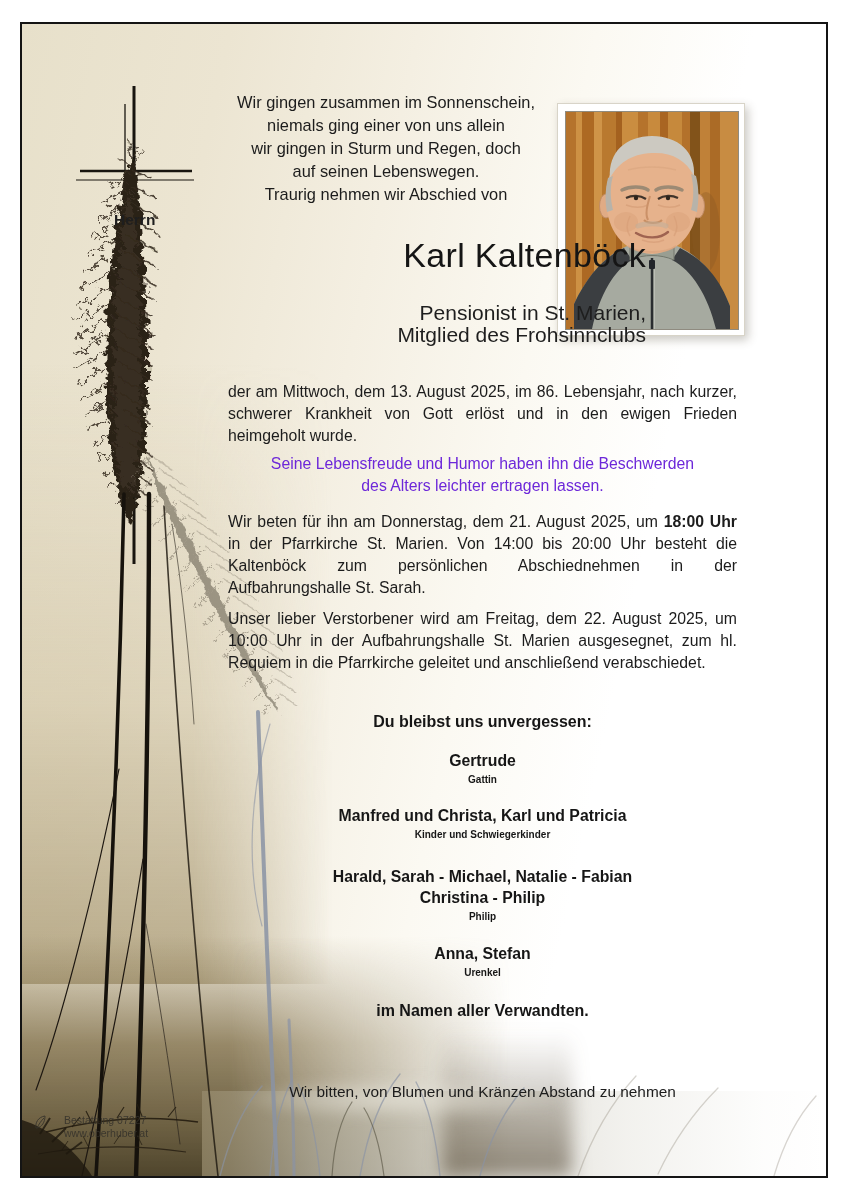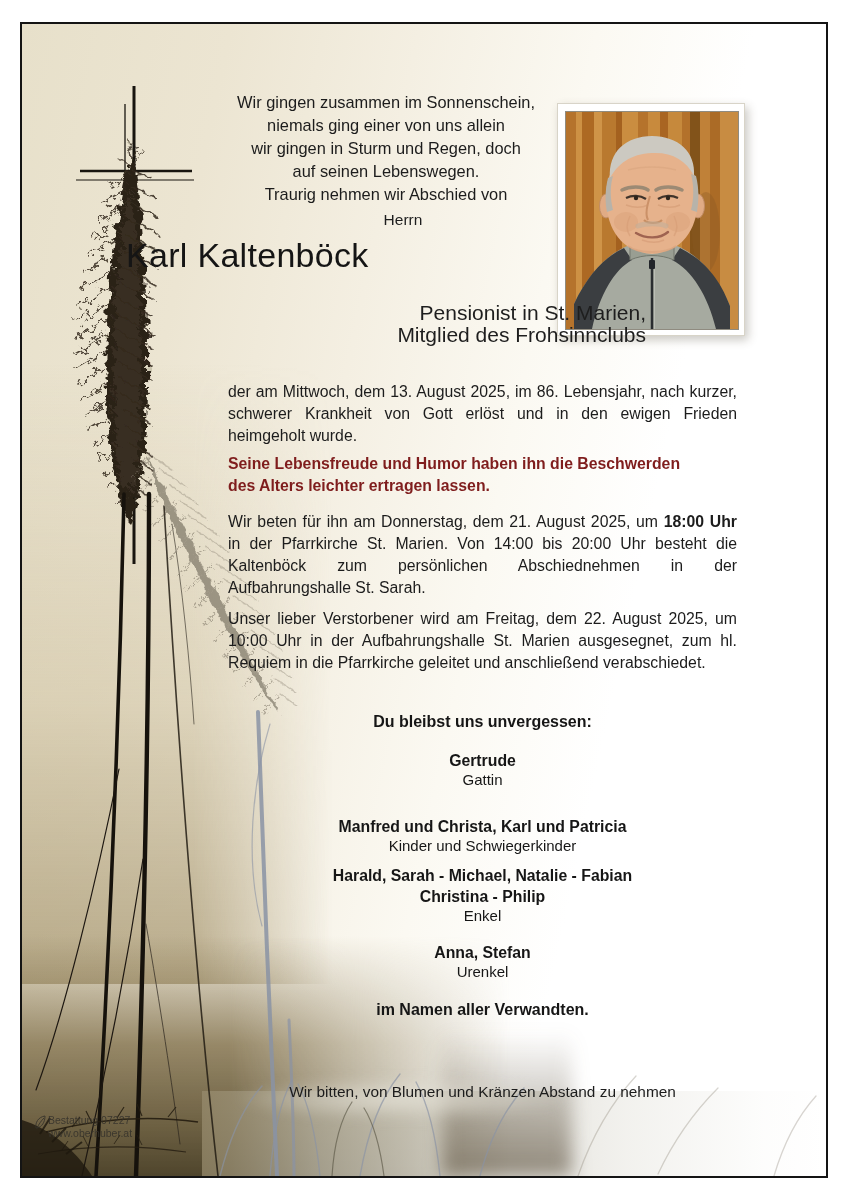--- a/index.html
+++ b/index.html
@@ -22,41 +22,41 @@
     background:radial-gradient(ellipse at center,rgba(228,225,214,0.85),rgba(228,225,214,0) 70%);filter:blur(6px);}
   .bg-smudge{left:420px;bottom:0;width:130px;height:170px;
     background:linear-gradient(to top,rgba(72,59,38,0.55),rgba(72,59,38,0) 85%);filter:blur(9px);}
   .art{position:absolute;left:0;top:0;width:806px;height:1152px;}
 
   .photo-frame{position:absolute;left:535px;top:79px;width:172px;height:217px;background:#ffffff;
     padding:7px;border:1px solid #d8d4c8;box-shadow:3px 4px 9px rgba(70,62,44,0.28);}
   .photo-frame svg{display:block;width:172px;height:217px;border:1px solid #8f8b80;}
 
   .poem{position:absolute;left:104px;width:520px;top:67px;text-align:center;font-size:16.4px;line-height:23px;color:#1c1c1c;}
-  .salutation{position:absolute;left:121px;width:520px;top:187px;text-align:center;font-size:15.5px;}
-  .name{position:absolute;left:104px;width:520px;top:212px;text-align:left;font-size:34px;font-weight:400;
+  .salutation{position:absolute;left:92px;width:520px;top:187px;font-size:15.5px;font-weight:bold;}
+  .name{position:absolute;left:104px;width:520px;top:212px;text-align:right;font-size:34px;font-weight:400;
     letter-spacing:0.3px;margin:0;color:#151515;}
   .subtitle{position:absolute;left:104px;width:520px;top:278px;text-align:right;font-size:21px;line-height:22px;}
 
   .para{position:absolute;left:206px;width:509px;font-size:15.8px;line-height:22px;color:#1c1c1c;}
   .p1{top:357px}.p2{top:487px}.p3{top:584px}
   .jl{text-align:justify;text-align-last:justify;}
   .pl{text-align:left;}
   .b{font-weight:700;}
-  .highlight{position:absolute;left:206px;width:509px;top:429px;font-weight:700;font-size:15.8px;line-height:22px;color:#7f1d1d;}
+  .highlight{position:absolute;left:206px;width:509px;top:429px;text-align:center;font-weight:400;font-size:15.8px;line-height:22px;color:#6d28d9;}
 
   .remember{position:absolute;left:206px;width:509px;top:689px;text-align:center;color:#161616;}
   .rtitle{font-size:16px;font-weight:700;}
   .entry-names{font-size:15.8px;font-weight:700;line-height:21px;}
-  .entry-rel{font-size:15px;line-height:18px;font-weight:400;}
-  .e0{margin-top:19px}.e1{margin-top:27px}.e2{margin-top:10px}.e3{margin-top:17px}
+  .entry-rel{font-size:10px;line-height:18px;font-weight:700;}
+  .e0{margin-top:19px}.e1{margin-top:16px}.e2{margin-top:22px}.e3{margin-top:17px}
   .closing{margin-top:20px;font-size:16px;font-weight:700;}
   .flowers{position:absolute;left:206px;width:509px;top:1059px;text-align:center;font-size:15.4px;color:#1c1c1c;}
 
-  .watermark{position:absolute;left:12px;top:1090px;width:180px;display:flex;gap:1px;align-items:flex-start;
+  .watermark{position:absolute;left:12px;top:1090px;width:180px;display:flex;gap:17px;align-items:flex-start;
     color:#35322b;opacity:0.88;}
   .wm-lines{font-size:10.5px;line-height:13px;}
   .wm-icon{flex:0 0 auto;margin-top:1px;}
 </style>
 </head>
 <body>
 
 <div class="page">
   <div class="sheet">
 
@@ -265,21 +265,21 @@
       </div>
 
       <div class="e1">
         <div class="entry-names">Manfred und Christa, Karl und Patricia</div>
         <div class="entry-rel">Kinder und Schwiegerkinder</div>
       </div>
 
       <div class="e2">
         <div class="entry-names">Harald, Sarah - Michael, Natalie - Fabian</div>
         <div class="entry-names">Christina - Philip</div>
-        <div class="entry-rel">Enkel</div>
+        <div class="entry-rel">Philip</div>
       </div>
 
       <div class="e3">
         <div class="entry-names">Anna, Stefan</div>
         <div class="entry-rel">Urenkel</div>
       </div>
 
       <div class="closing">im Namen aller Verwandten.</div>
     </div>
 

